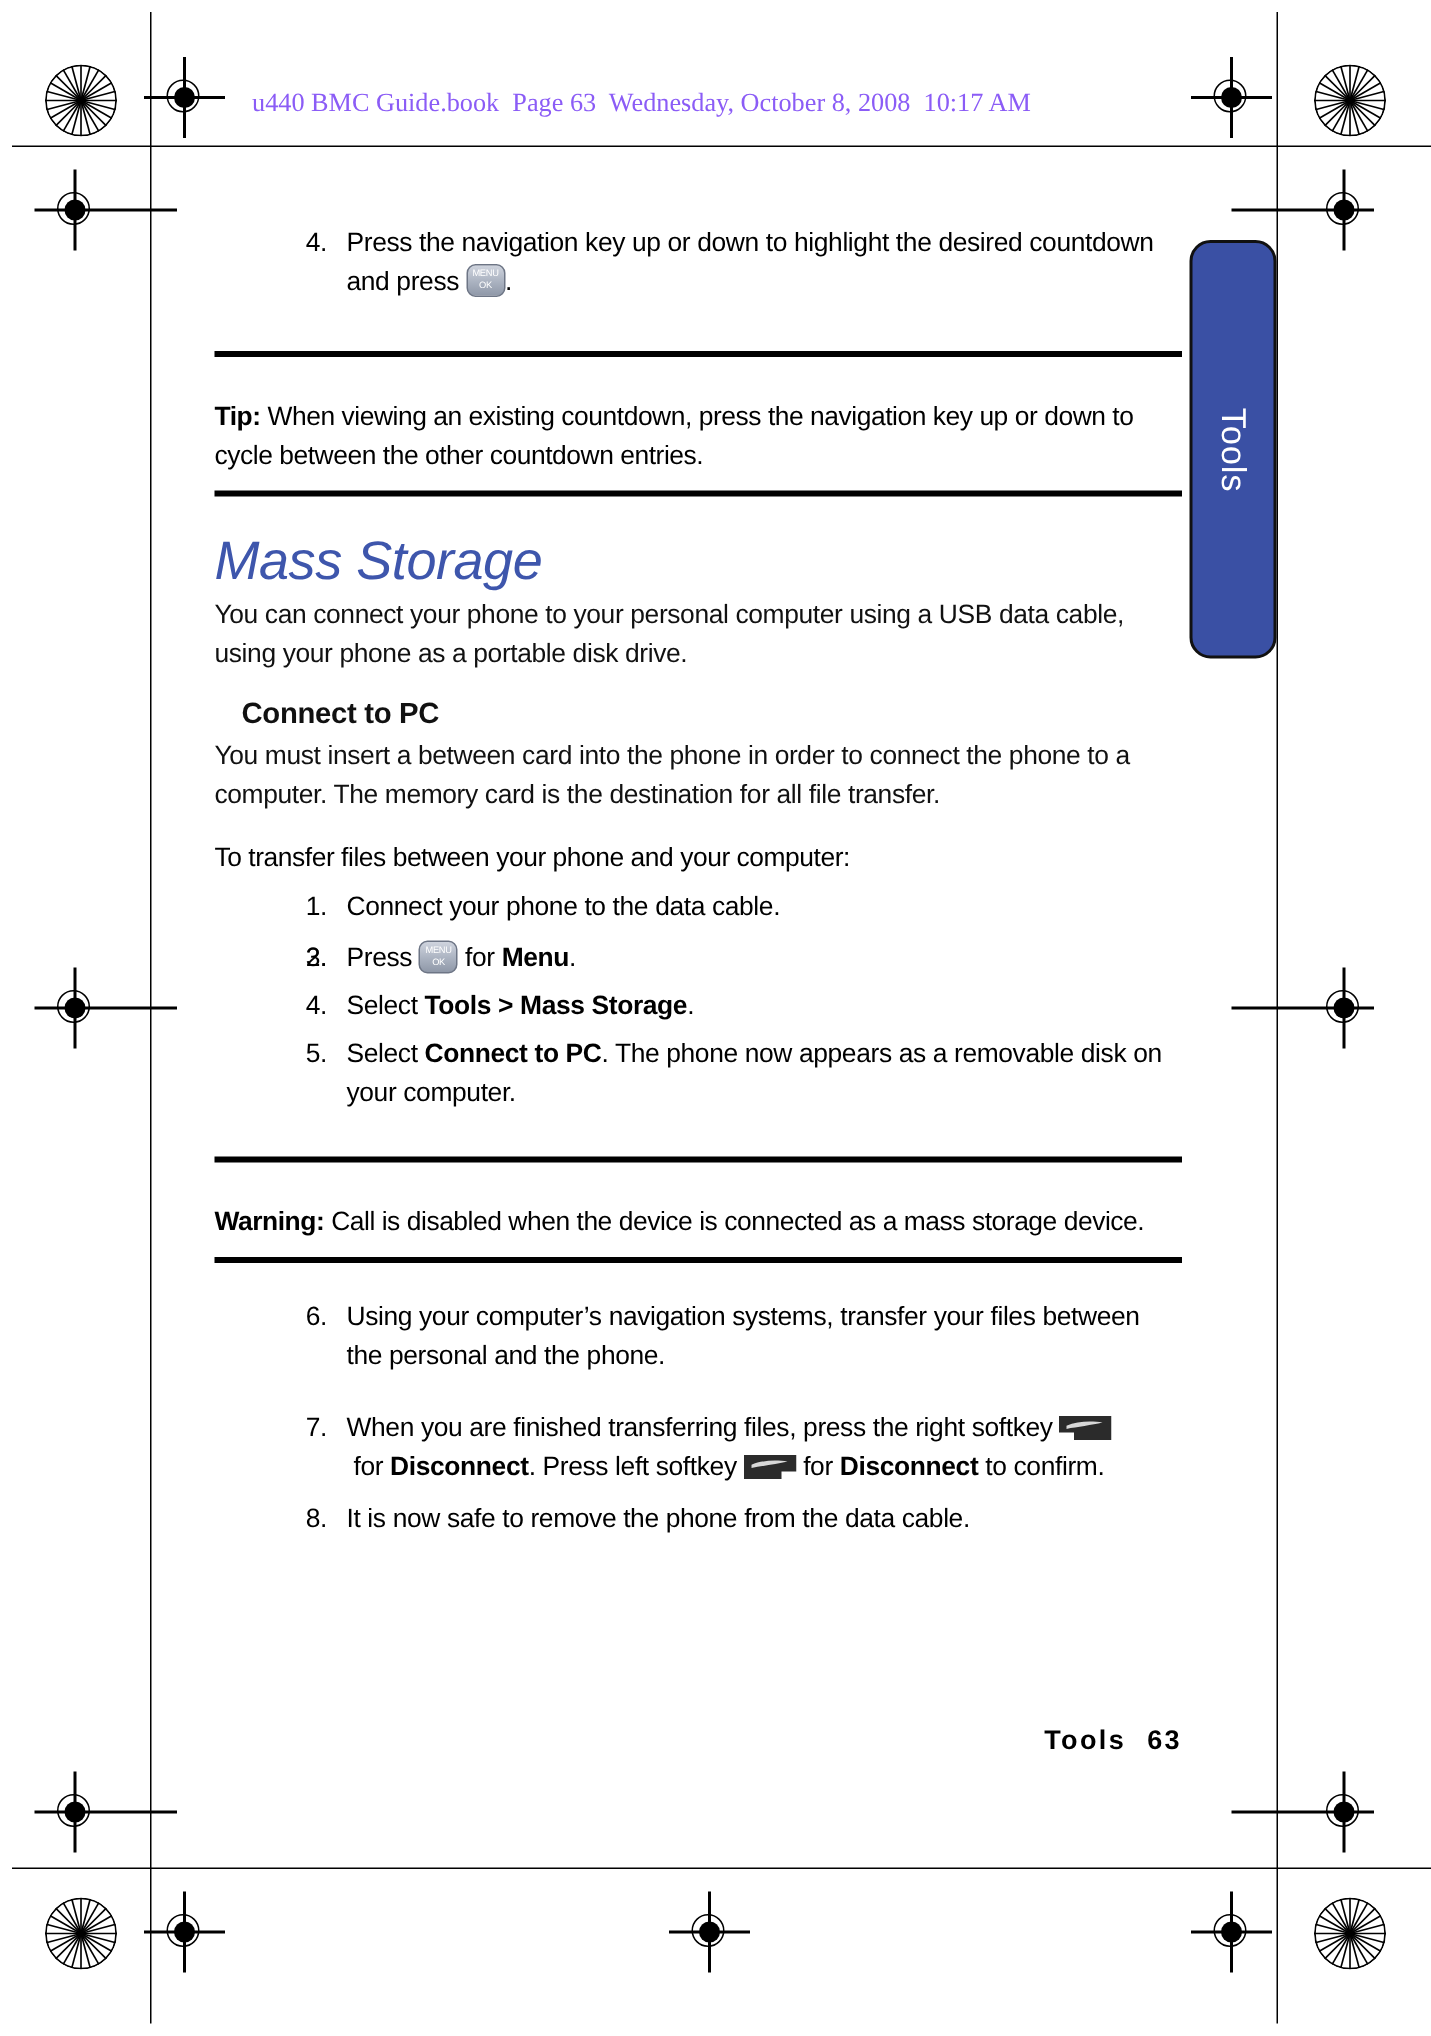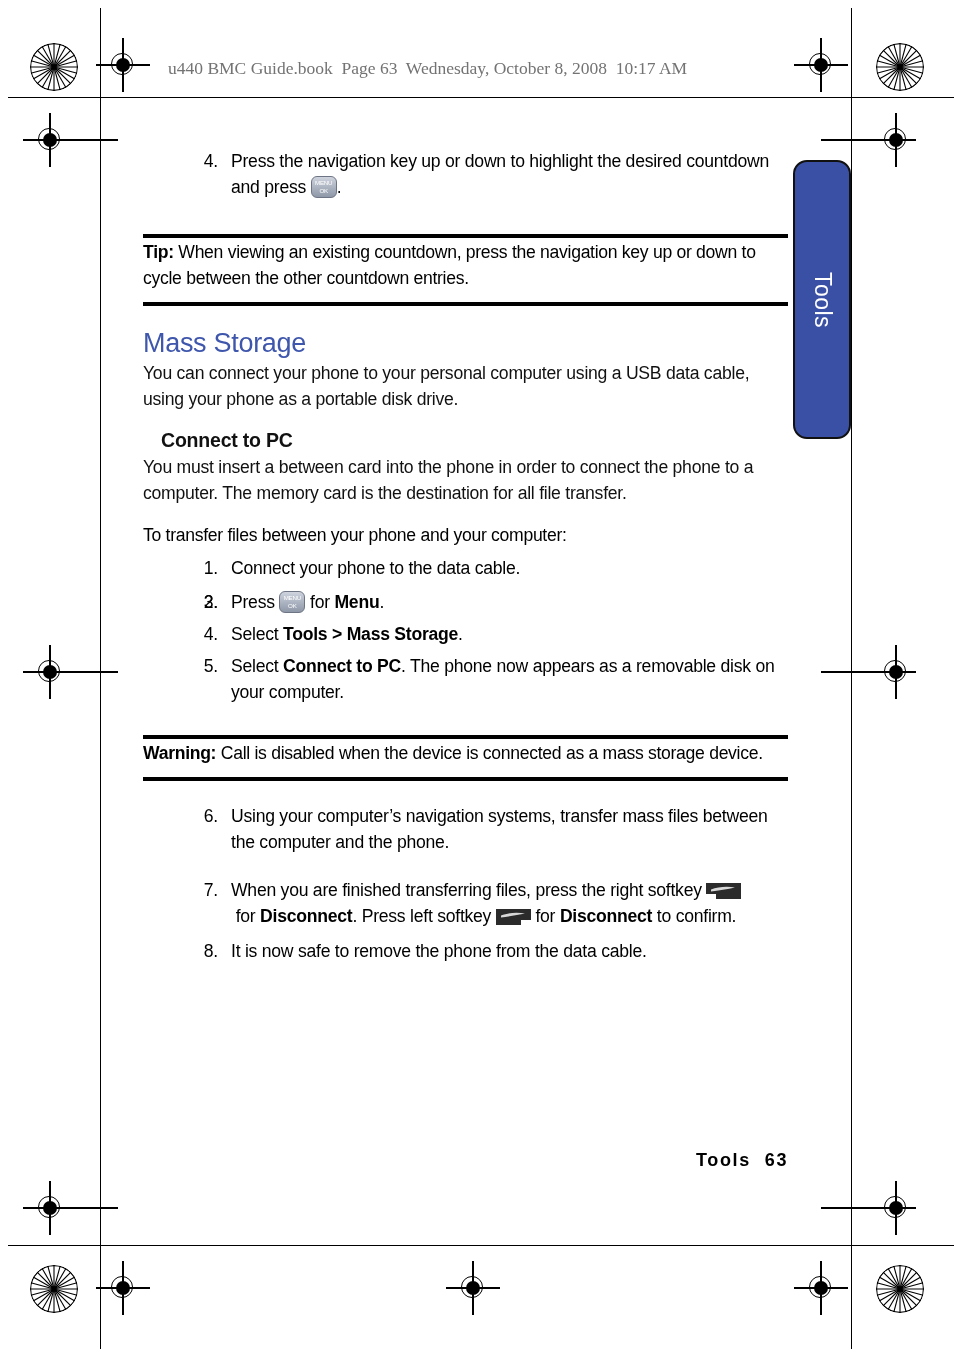--- a/index.html
+++ b/index.html
@@ -63,21 +63,21 @@
     background: #000;
   }
 
   
   .doc-header {
     position: absolute;
     left: 168px;
     top: 58px;
     font-family: "Liberation Serif", serif;
     font-size: 17.5px;
-    color: #737373;
+    color: #8b5cf6;
     white-space: pre;
   }
 
   
   .side-tab {
     position: absolute;
     left: 793px;
     top: 160px;
     width: 58px;
     height: 279px;
@@ -129,33 +129,34 @@
     top: 0;
     width: 22px;
     text-align: right;
     font-size: 17.6px;
   }
 
   
   .callout {
     border-top: 4px solid #000;
     border-bottom: 4px solid #000;
-    padding: 2px 0 11px 0;
+    padding: 27px 0 11px 0;
     font-size: 17.6px;
     line-height: 1.45;
     letter-spacing: -0.3px;
   }
   .callout b { font-weight: bold; }
 
   h2.section-title {
     margin: 0 0 2px 0;
-    font-size: 27px;
+    font-size: 36px;
     font-weight: normal;
     color: #3e56ac;
     letter-spacing: -0.3px;
+    font-style: italic;
   }
   h3.sub-title {
     margin: 0 0 3px 18px;
     font-size: 19.5px;
     font-weight: bold;
     color: #111;
     letter-spacing: -0.2px;
   }
   .lead-bold {
     font-weight: normal;
@@ -471,21 +472,21 @@
     </li>
   </ul>
 
   <div class="callout" style="margin-top:30px;">
     <b>Warning:</b><span> Call is disabled when the device is connected as a mass storage device.</span>
   </div>
 
   <ul class="num-list" style="margin-top:22px;">
     <li class="num-item">
       <span class="num">6.</span>
-      <span>Using your computer’s navigation systems, transfer mass files between the computer and the phone.</span>
+      <span>Using your computer’s navigation systems, transfer your files between the personal and the phone.</span>
     </li>
   </ul>
 
 
   <ul class="num-list" style="margin-top:22px;">
     <li class="num-item">
       <span class="num">7.</span>
       <span>When you are finished transferring files, press the right softkey</span><span>&nbsp;</span><span class="key-softkey">
         <svg width="35" height="18" viewBox="0 0 35 18" aria-hidden="true">
           <path d="M0,1 H35 V17 H10 V12 H0 Z" fill="#2b2b2b"></path>

